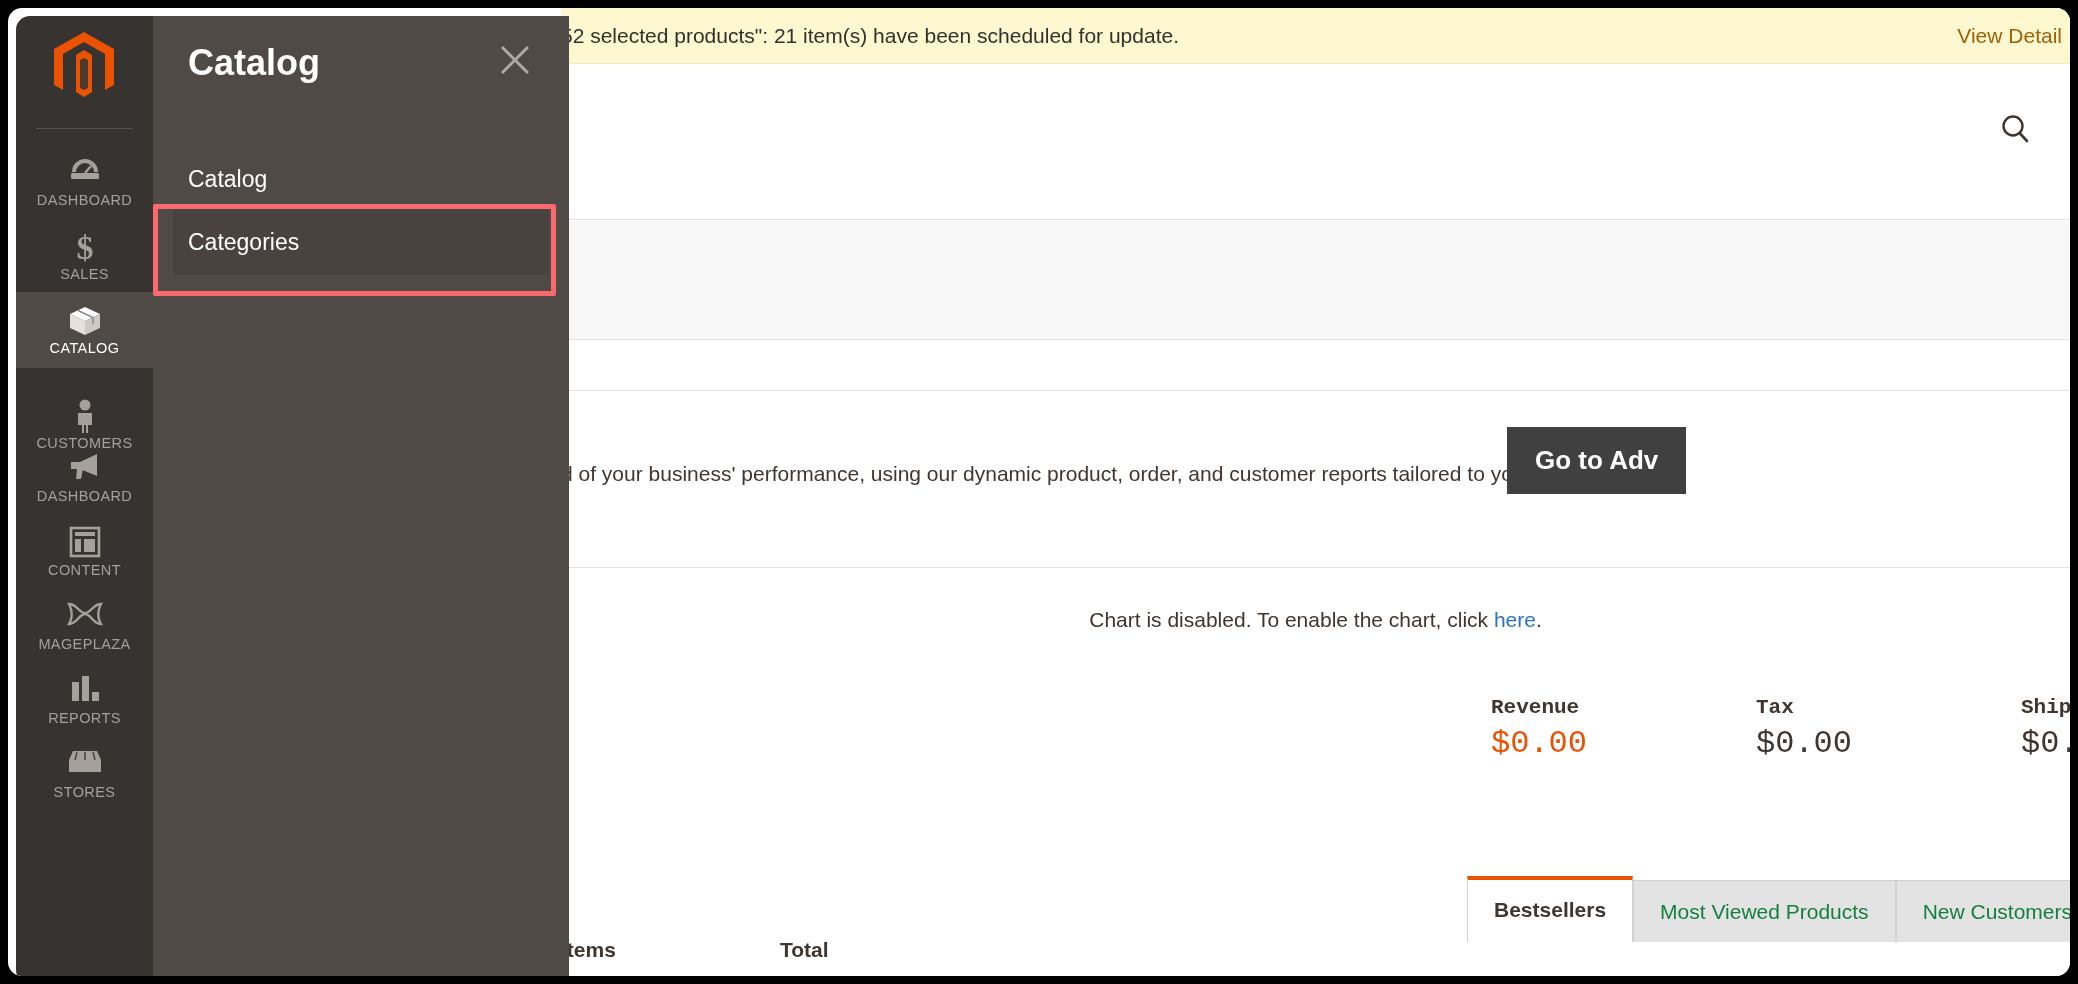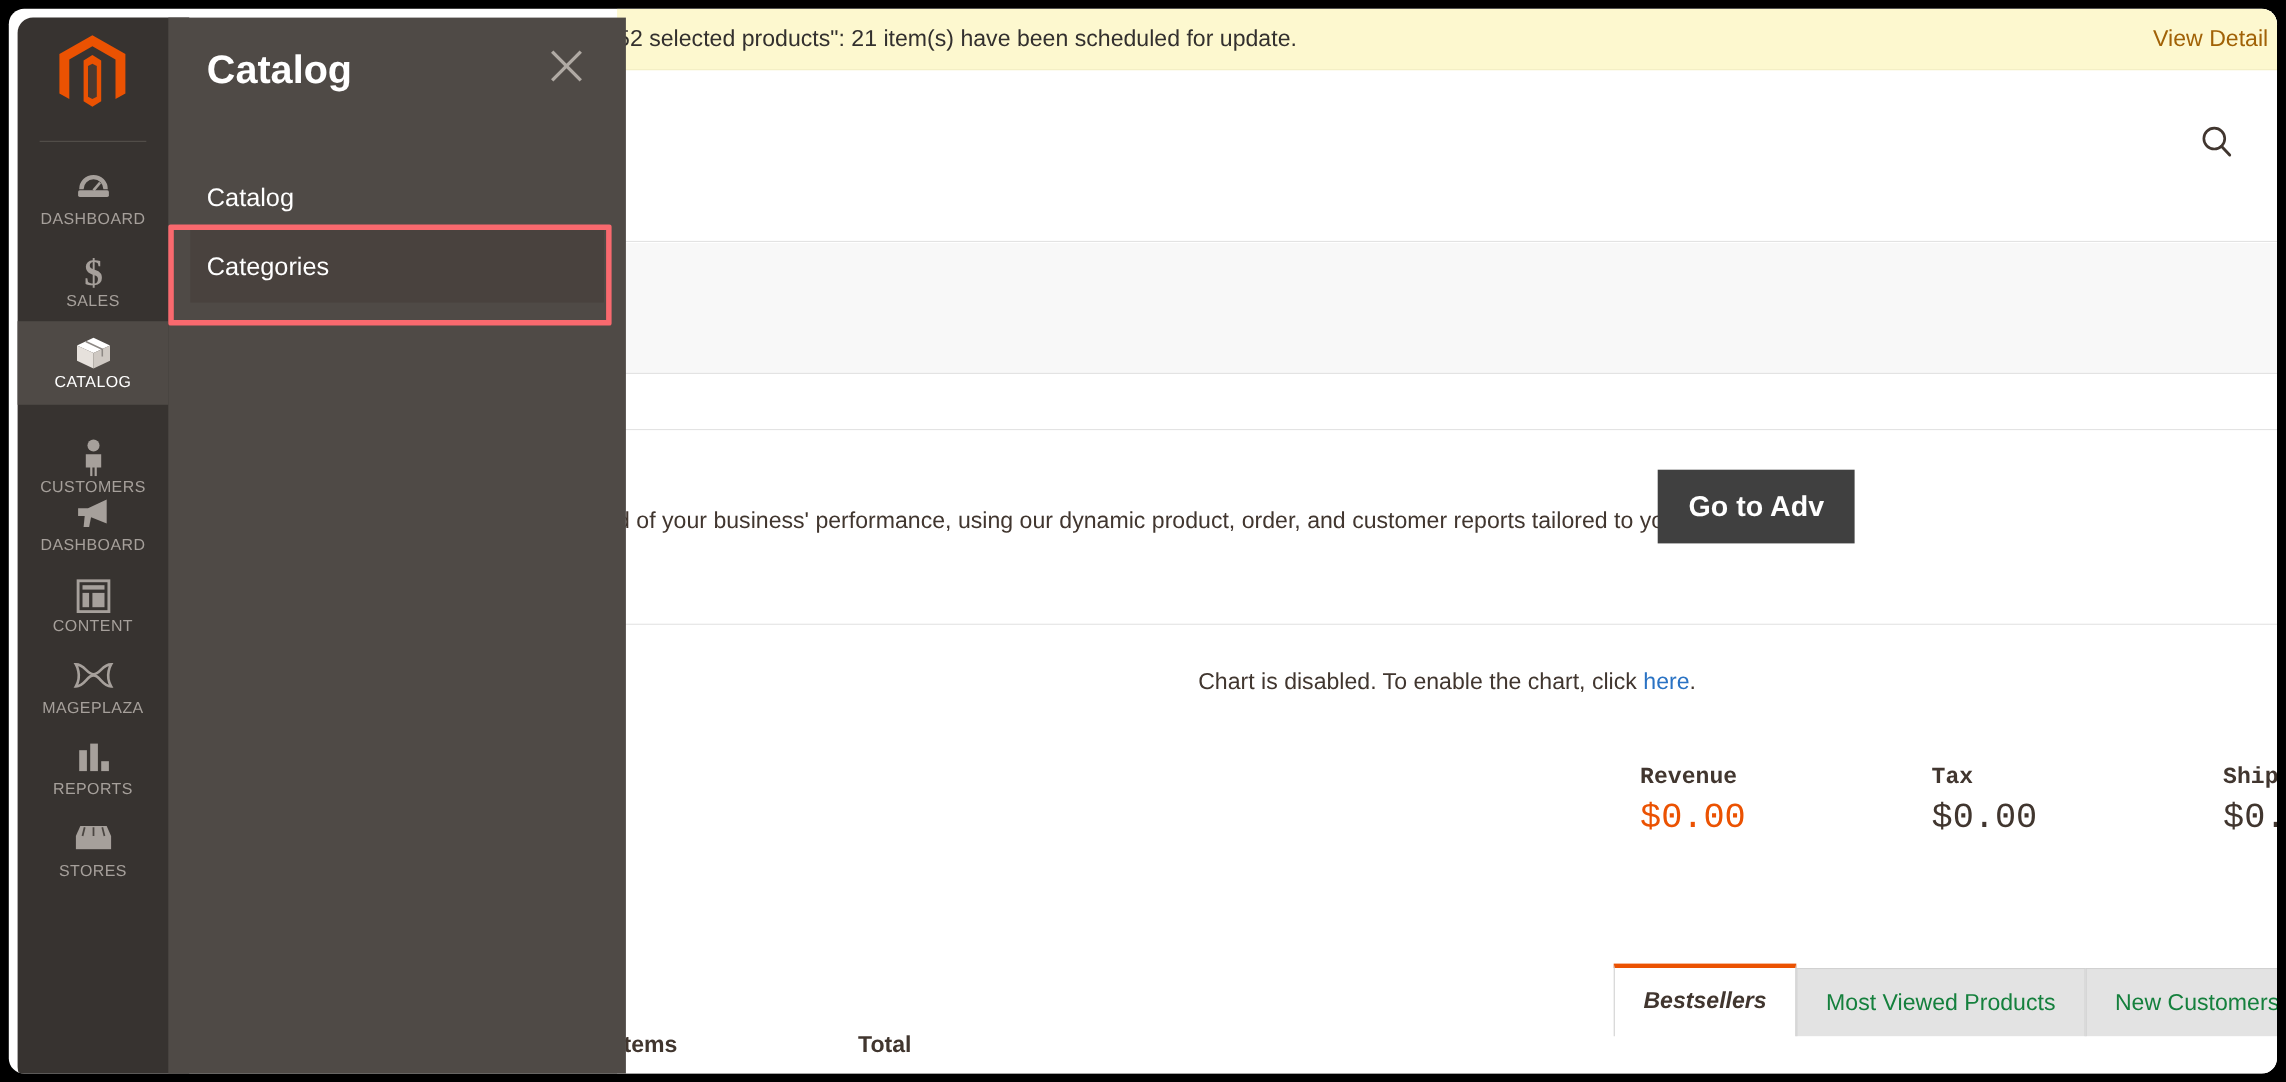--- a/index.html
+++ b/index.html
@@ -183,21 +183,20 @@
   }
   .tab.active {
     background: #ffffff;
     border-top: 4px solid #eb5202;
     border-left: 1px solid #d1d1d1;
     border-right: 1px solid #d1d1d1;
     font-weight: bold;
     height: 66px;
     line-height: 60px;
     color: #41362f;
-    font-style: italic;
   }
 
   
   #grid-head {
     position: absolute;
     left: 0; top: 930px;
     width: 100%;
     height: 38px;
   }
   .grid-col {

